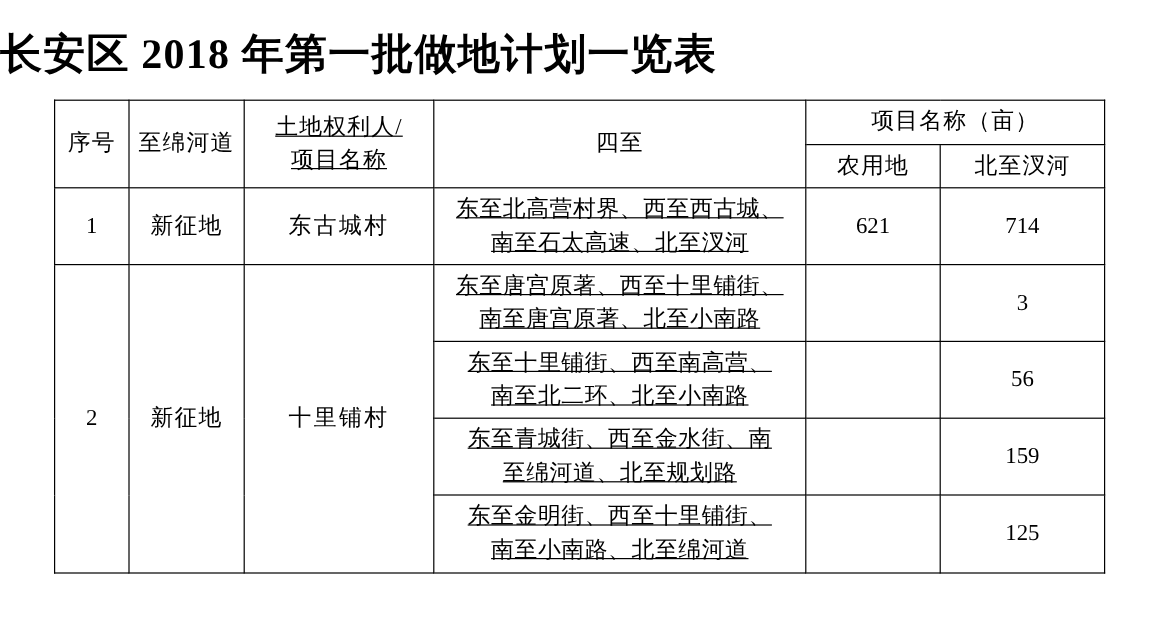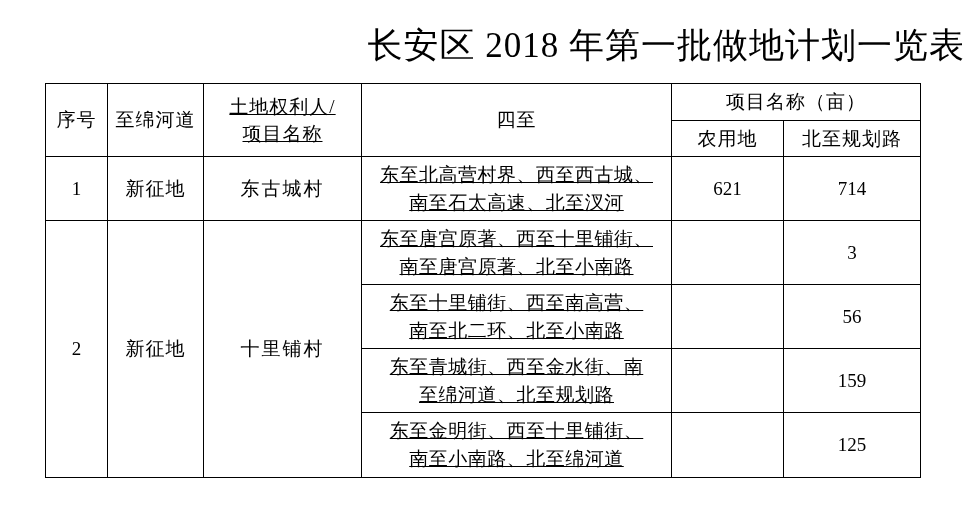--- a/index.html
+++ b/index.html
@@ -14,23 +14,23 @@
     font-family: "Liberation Serif", serif;
     color: #111;
   }
   .page {
     position: relative;
     width: 965px;
     height: 531px;
     background: #fff;
   }
   .doc-title {
-    text-align: right;
+    text-align: left;
     font-family: "Liberation Serif", serif;
-    font-weight: normal;
+    font-weight: bold;
     font-size: 35px;
     letter-spacing: 1px;
     padding-top: 22px;
     padding-bottom: 14px;
     color: #000;
   }
   .table-wrap {
     margin: 0 auto;
     width: 875px;
   }
@@ -107,21 +107,21 @@
           <th class="head" rowspan="2">至绵河道</th>
           <th class="head two-line" rowspan="2">
             <span>土地权利人/</span>
             <span>项目名称</span>
           </th>
           <th class="head" rowspan="2">四至</th>
           <th class="head head-area" colspan="2">项目名称（亩）</th>
         </tr>
         <tr>
           <th class="head">农用地</th>
-          <th class="head">北至规划路</th>
+          <th class="head">北至汊河</th>
         </tr>
       </thead>
       <tbody>
 
         <tr>
           <td class="num" rowspan="1">1</td>
           <td class="cat" rowspan="1">新征地</td>
           <td class="cell-owner" rowspan="1">东古城村</td>
           <td class="bounds two-line">
             <span>东至北高营村界、西至西古城、</span>

